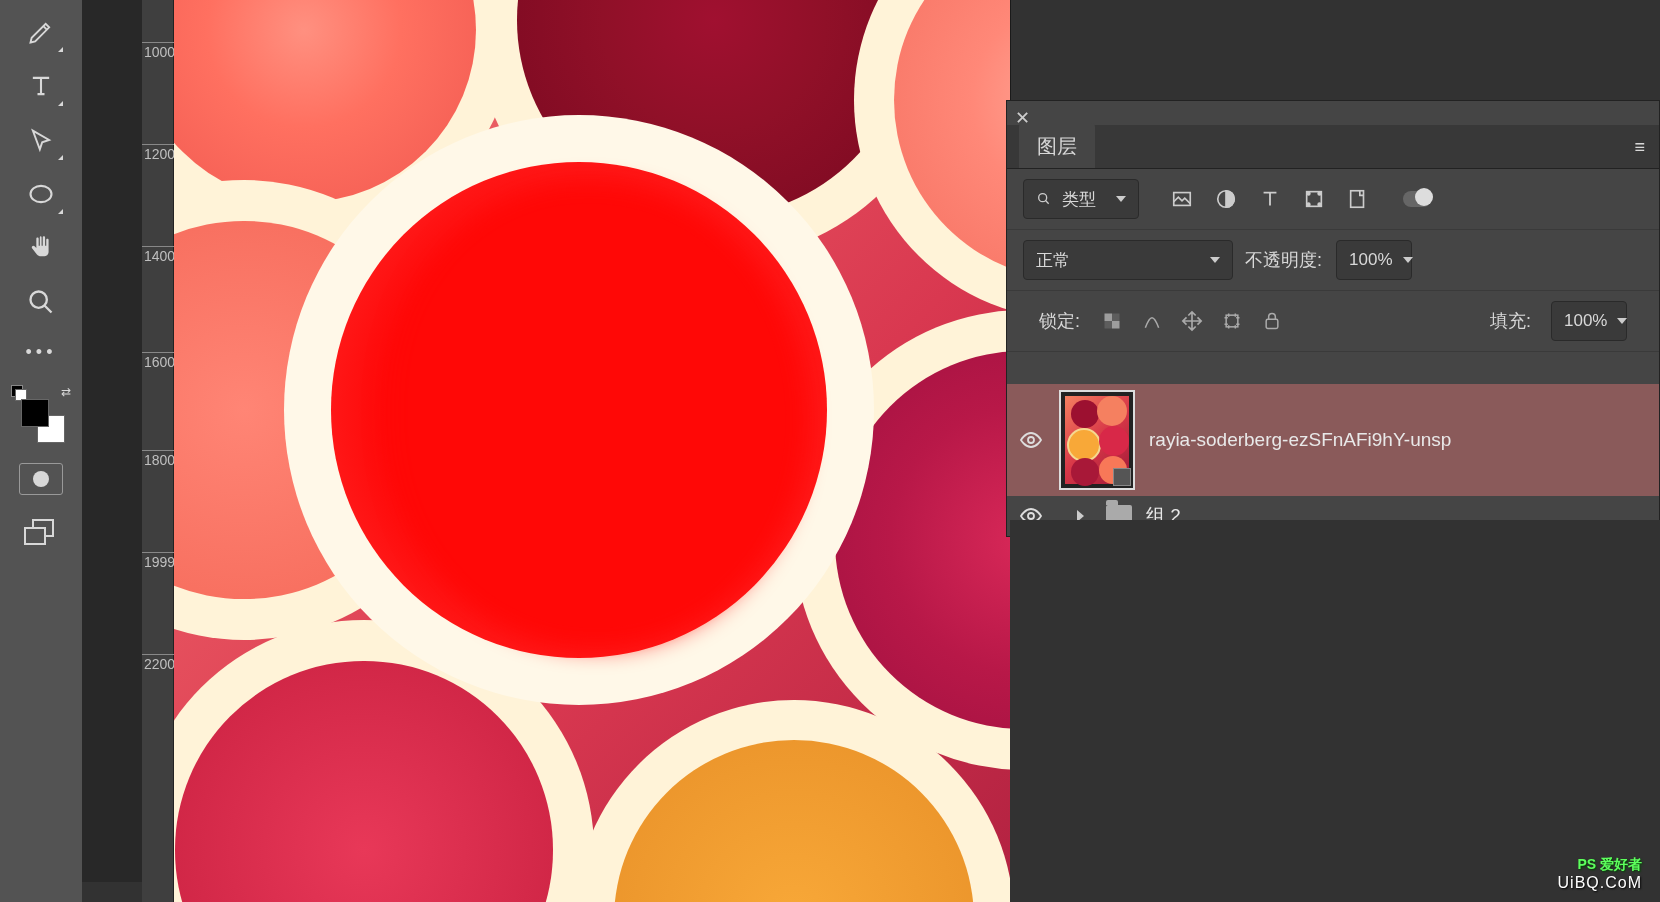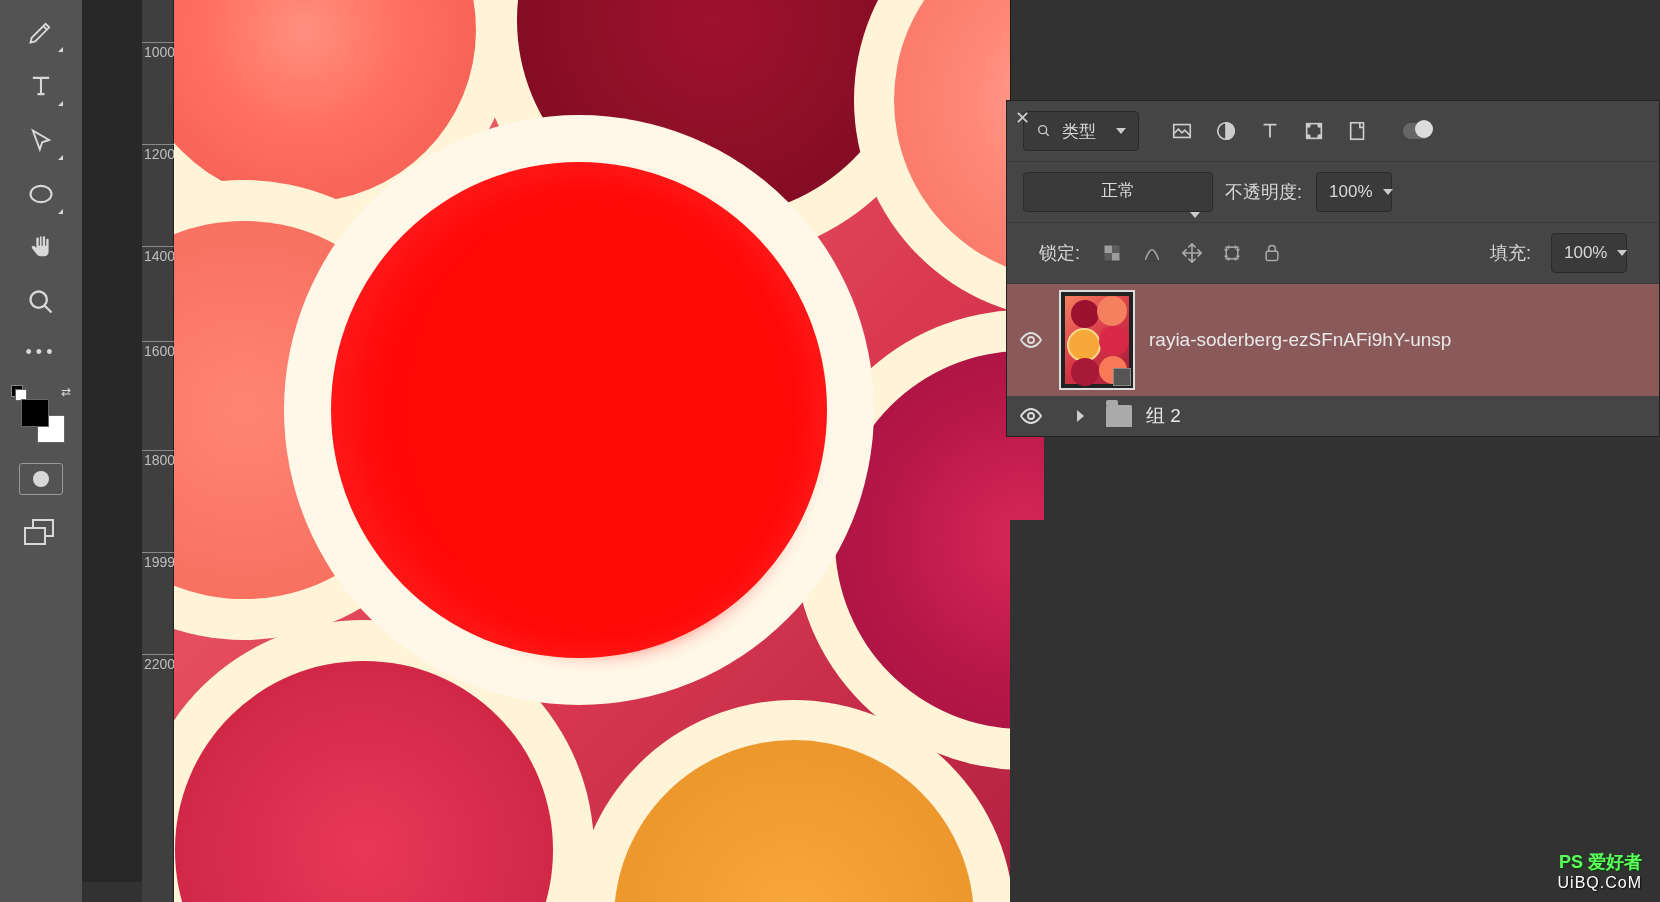--- a/index.html
+++ b/index.html
@@ -63,53 +63,53 @@
 
 .panel { position:absolute; left:1006px; top:100px; width:654px; background:#454545; color:#d8d8d8; font-size:17px; border:1px solid #222; }
 .panel-close { position:absolute; right:auto; left:8px; top:6px; width:20px; height:20px; color:#ccc; font-size:18px; cursor:pointer; }
 .panel-tabs { display:flex; height:44px; align-items:flex-end; padding-left:12px; background:#383838; border-bottom:1px solid #222; margin-top:24px; }
 .panel-tab { padding:10px 18px 8px; background:#454545; border-top-left-radius:4px; border-top-right-radius:4px; font-size:20px; }
 .panel-menu { margin-left:auto; padding:10px 14px; font-size:18px;}
 
 .panel-row { display:flex; align-items:center; gap:12px; padding:10px 16px; border-bottom:1px solid #3a3a3a; }
 .dropdown { display:flex; align-items:center; gap:10px; background:#3a3a3a; border:1px solid #2a2a2a; border-radius:4px; padding:6px 12px; height:40px; }
 .type-dd { width:116px;justify-content:center; }
-.blend-dd { width:190px;flex-direction:column; }
+.blend-dd { width:210px; }
 .val-dd { width:76px; justify-content:space-between; }
 .chev { width:0; height:0; border-left:5px solid transparent; border-right:5px solid transparent; border-top:6px solid #ccc; margin-left:auto; }
 
 .filter-icons { display:flex; gap:18px; align-items:center; margin-left:18px; }
 .fi { width:26px; height:26px; display:flex; align-items:center; justify-content:center; }
 .fi svg { width:22px; height:22px; }
 .toggle-pill { width:28px; height:16px; background:#666; border-radius:8px; position:relative; margin-left:14px; }
 .toggle-pill::after { content:''; position:absolute; right:-2px; top:-3px; width:18px; height:18px; background:#ddd; border-radius:50%; }
 
 .lbl { font-size:18px; margin-right:2px; }
 
 .lock-row { display:flex; align-items:center; gap:18px; padding:10px 32px; border-bottom:1px solid #3a3a3a; }
 .lock-icons { display:flex; gap:16px; align-items:center; }
 .lock-icons div { width:24px; height:24px; display:flex; align-items:center; justify-content:center; opacity:0.75; }
 
-.layers-list { background:#454545; }
+.layers-list { background:#454545;margin-top:32px; }
 .layer-row { display:flex; align-items:center; padding:6px 10px; gap:14px; }
 .layer-row.sel { background:#8a5a5a; }
 .eye { width:28px; height:28px; display:flex; align-items:center; justify-content:center; }
 .eye svg { width:24px; height:24px; }
 .thumb { width:76px; height:100px; border:2px solid #ddd; background:#222; position:relative; flex-shrink:0; }
 .thumb-img { position:absolute; inset:4px; background: linear-gradient(135deg,#f58060,#d83848,#a01838); }
 .tc { position:absolute; border-radius:50%; }
 .thumb .smart { position:absolute; right:2px; bottom:2px; width:18px; height:18px; background:#555; border:1px solid #888; }
 .layer-name { font-size:19px; color:#e8e8e8; white-space:nowrap; overflow:hidden; }
 
 .group-row .chev-r { width:0; height:0; border-top:6px solid transparent; border-bottom:6px solid transparent; border-left:7px solid #ccc; margin-left:18px; }
 .folder-icon { width:26px; height:22px; background:#aaa; border-radius:2px 2px 0 0; position:relative; margin-left:8px; }
 .folder-icon::before { content:''; position:absolute; left:0; top:-5px; width:12px; height:5px; background:#aaa; border-radius:2px 2px 0 0; }
 
 .watermark { position:absolute; right:18px; bottom:10px; text-align:right; }
-.wm1 { color:#5dff5d; font-size:18px; font-weight:bold; text-shadow:1px 1px 2px #040; }
+.wm1 { color:#5dff5d; font-size:14px; font-weight:bold; text-shadow:1px 1px 2px #040; }
 .wm2 { color:#fff; font-size:16px; letter-spacing:1px; text-shadow:1px 1px 2px #000; }
 
 </style>
 </head>
 <body>
 
 <div class="toolbar">
   <div class="tool-btn">
       <svg viewBox="0 0 24 24" fill="none" stroke="#d8d8d8" stroke-width="1.6">
         <path d="M3 21l4-1 12-12-3-3L4 17l-1 4z"></path>
@@ -164,21 +164,21 @@
     <div class="ruler-seg" style="top:-60px;"></div>
     <div class="ruler-seg" style="top:42px;">
         <span>1000</span>
       </div>
     <div class="ruler-seg" style="top:144px;">
         <span>1200</span>
       </div>
     <div class="ruler-seg" style="top:246px;">
         <span>1400</span>
       </div>
-    <div class="ruler-seg" style="top:341px;">
+    <div class="ruler-seg" style="top:352px;">
         <span>1600</span>
       </div>
     <div class="ruler-seg" style="top:450px;">
         <span>1800</span>
       </div>
     <div class="ruler-seg" style="top:552px;">
         <span>1999</span>
       </div>
     <div class="ruler-seg" style="top:654px;">
         <span>2200</span>
@@ -211,20 +211,24 @@
       <div class="main-inner"></div>
       <div class="main-blob"></div>
     </div>
   </div>
 </div>
 
 <div class="right-top"></div>
 
 <div class="panel">
   <div class="panel-close">✕</div>
+  <div class="panel-tabs">
+    <div class="panel-tab">图层</div>
+    <div class="panel-menu">≡</div>
+  </div>
 
   <div class="panel-row">
     <div class="dropdown type-dd">
       <svg width="16" height="16" viewBox="0 0 24 24" fill="none" stroke="#ccc" stroke-width="2">
           <circle cx="10" cy="10" r="6"></circle>
           <path d="M14 14l5 5"></path>
         </svg>
       <span>类型</span>
       <span class="chev"></span>
     </div>

